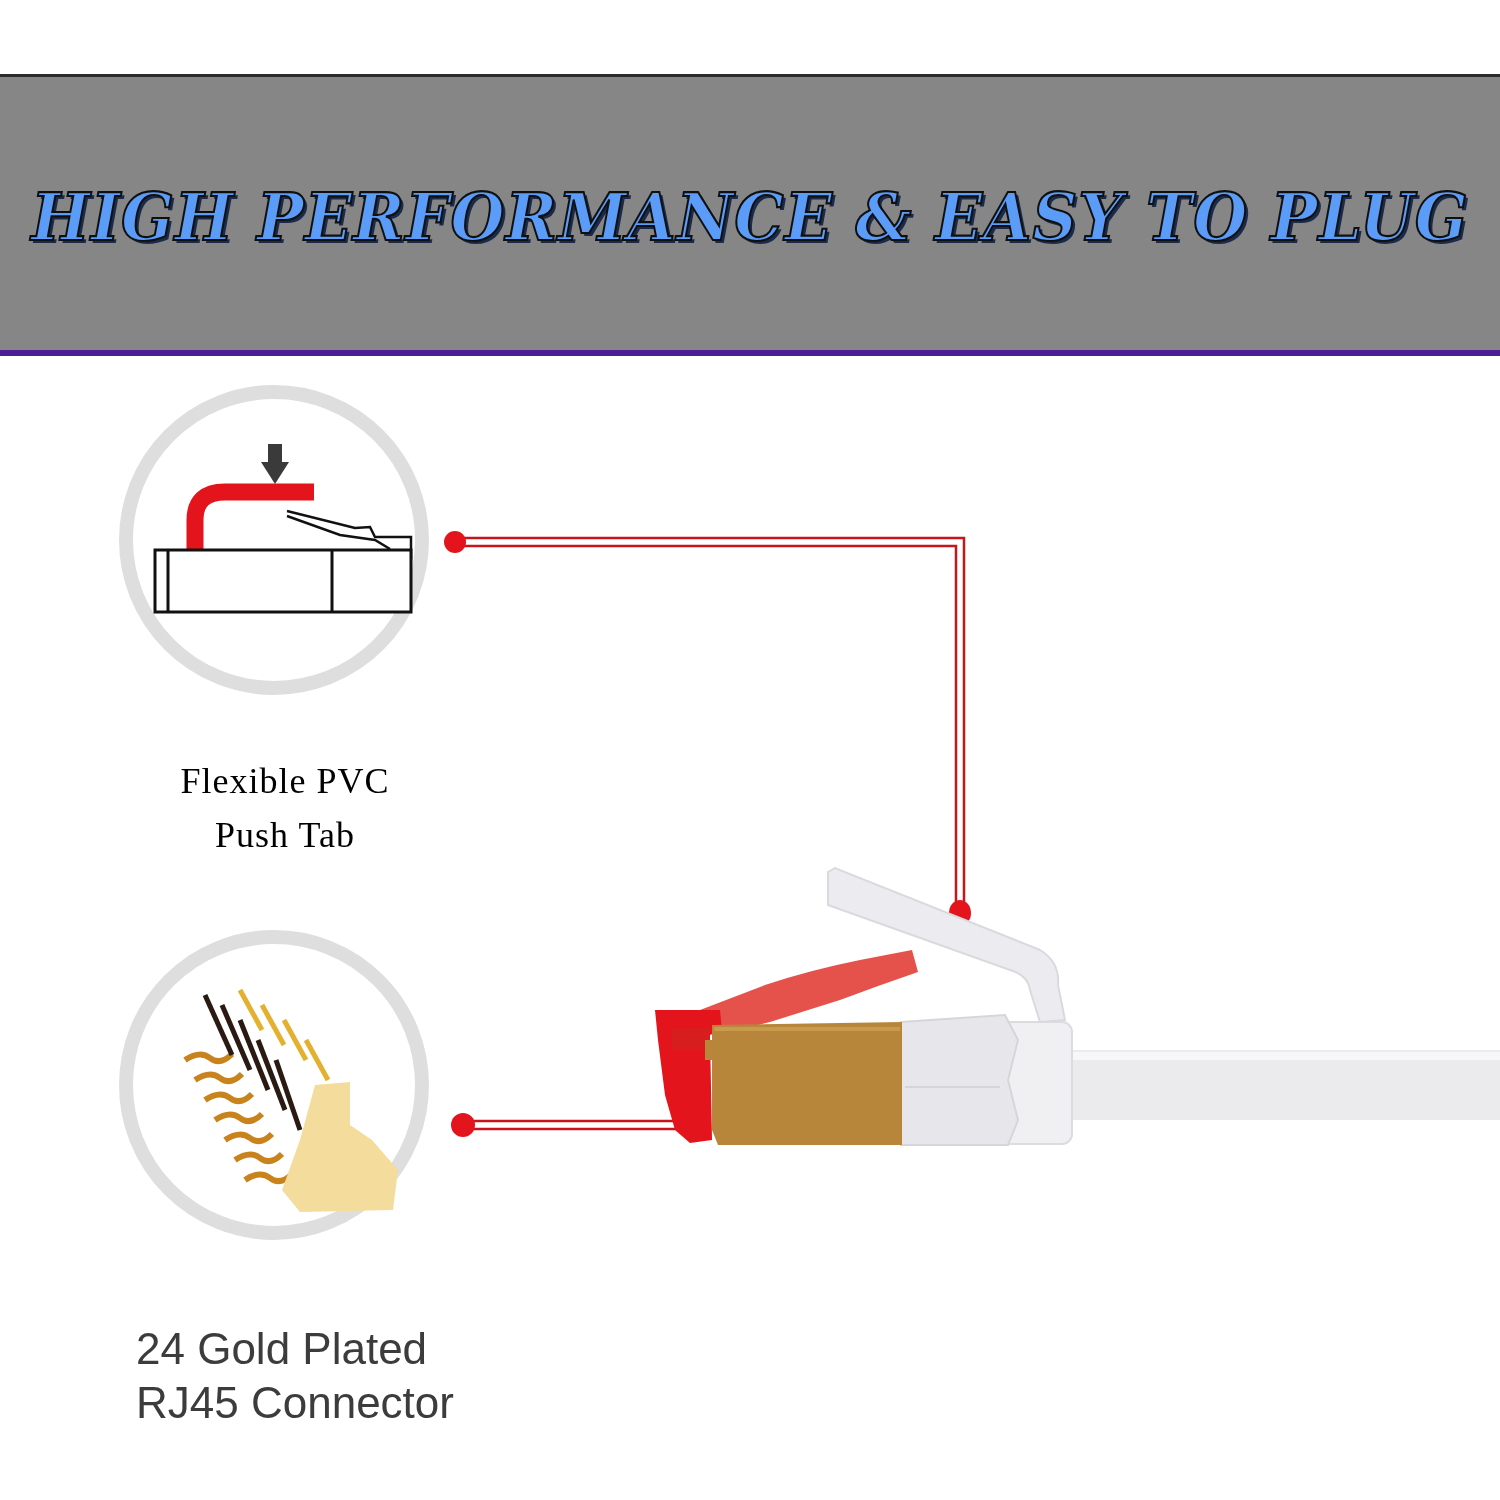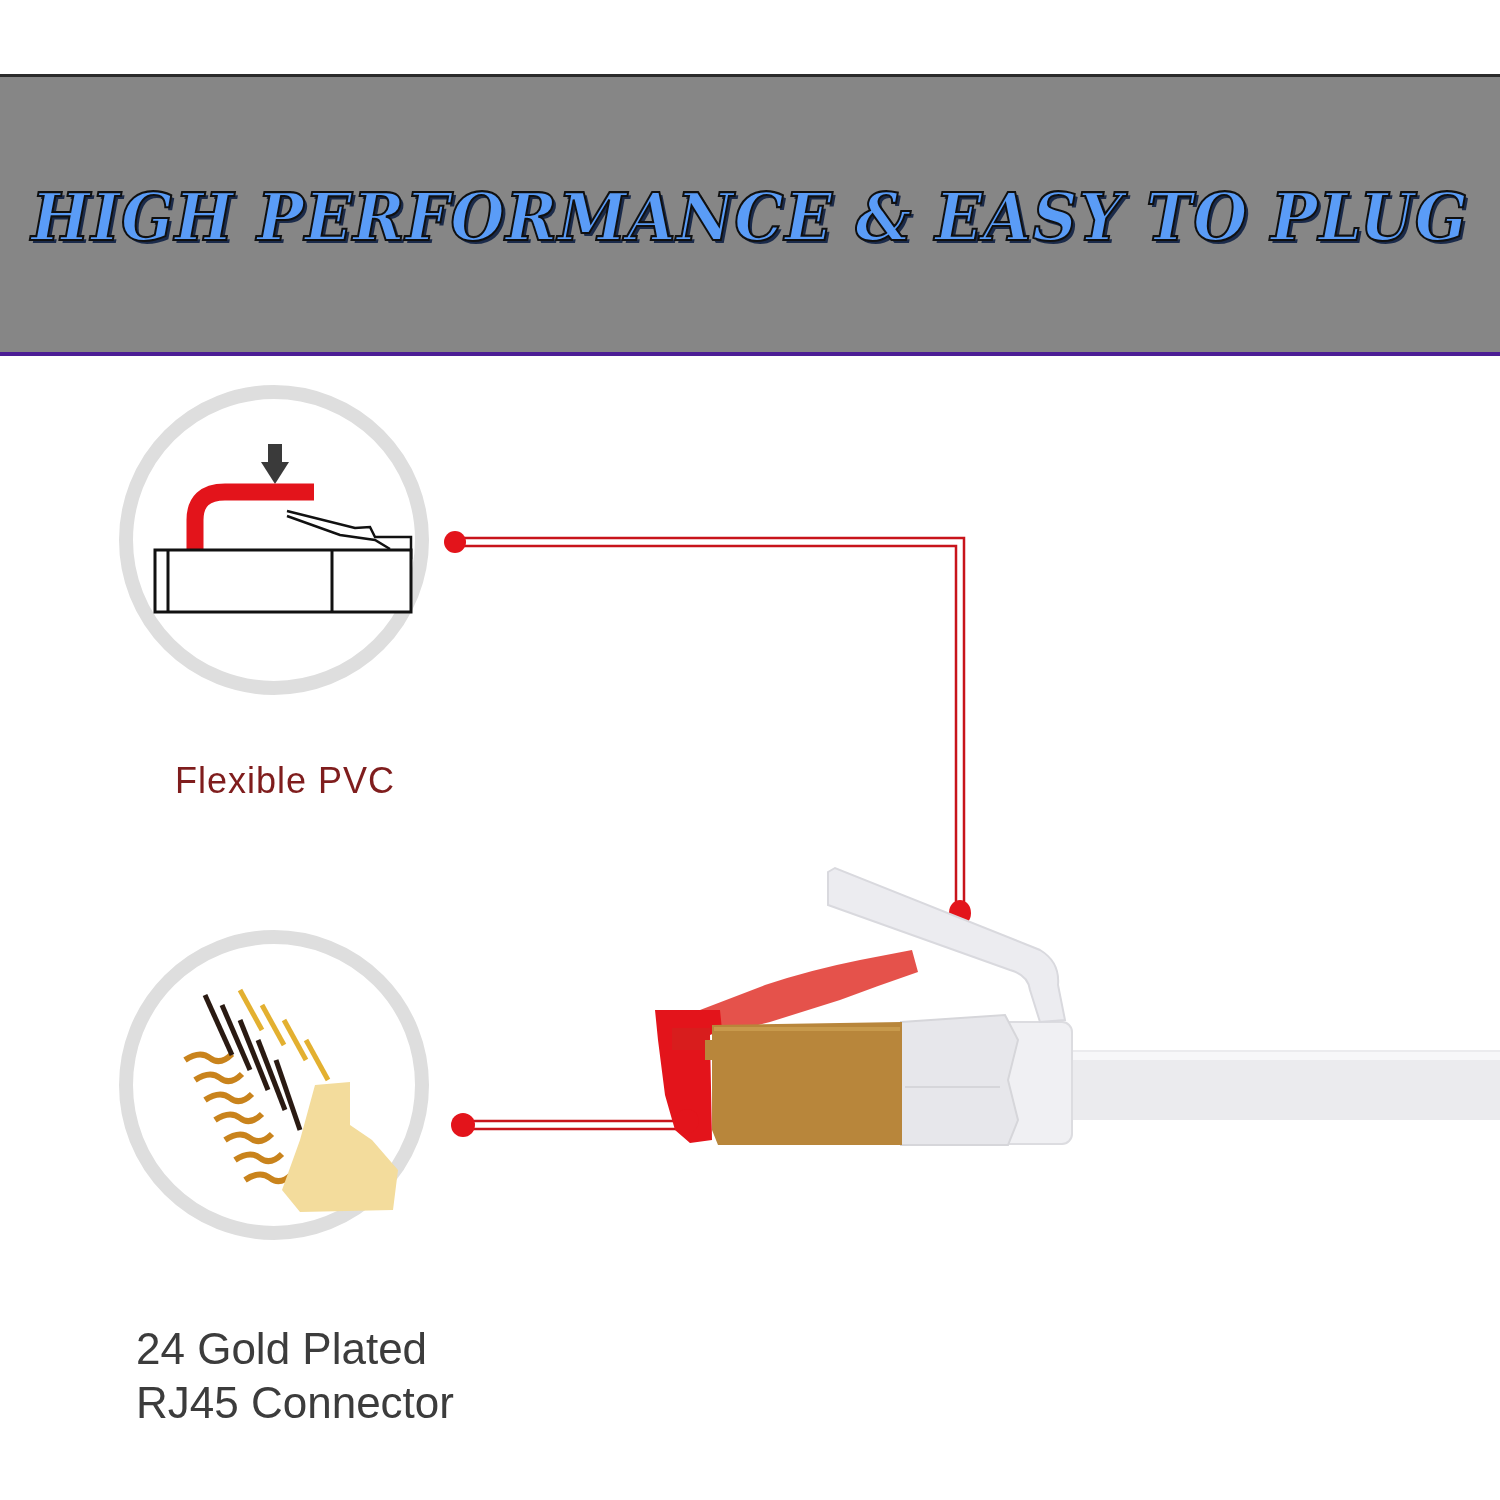--- a/index.html
+++ b/index.html
@@ -1,36 +1,36 @@
 <!DOCTYPE html>
 <html><head>
   <meta charset="utf-8">
   <style>
     html, body { margin: 0; padding: 0; background: #ffffff; }
     body { width: 1500px; height: 1500px; position: relative; overflow: hidden; font-family: "DejaVu Sans", sans-serif; }
     .banner {
       position: absolute; left: 0; top: 74px; width: 1500px; height: 282px;
-      background: #868686; border-top: 3px solid #2b2b2b; border-bottom: 4px solid #4c1d95;
+      background: #868686; border-top: 3px solid #2b2b2b; border-bottom: 6px solid #4c1d95;
       box-sizing: border-box;
     }
     .banner-title {
       position: absolute; left: 0; right: 0; top: 104px; text-align: center;
       font-family: "DejaVu Serif", serif; font-weight: bold; font-style: italic;
       font-size: 62px; letter-spacing: 1px; color: #5a9cf7;
       -webkit-text-stroke: 2px #101010;
       text-shadow: 3px 3px 0 #1a2a4a;
       transform: scaleY(1.05);
     }
     .circle {
       position: absolute; width: 310px; height: 310px; border-radius: 50%;
       border: 14px solid #dedede; background: #fff; box-sizing: border-box;
     }
     .label-light {
-      position: absolute; font-family: Liberation Sans, sans-serif; font-size: 36px;
-      color: #7f1d1d; text-align: center; line-height: 54px; letter-spacing: 1px;
+      position: absolute; font-family: Liberation Serif, serif; font-size: 36px;
+      color: #000000; text-align: center; line-height: 54px; letter-spacing: 1px;
     }
     .label-bold {
       position: absolute; font-family: "Liberation Sans", sans-serif; font-weight: normal;
       font-size: 44px; color: #3c3c3c; line-height: 54px;
     }
     svg { position: absolute; left: 0; top: 0; }
   </style>
 </head>
 <body>
 
@@ -49,20 +49,21 @@
   <polyline points="287,511 355,528 370,527 375,537 411,537 411,558 408,558" stroke="#111" stroke-width="2.5" fill="#fff"></polyline>
   <polyline points="287,516 340,535 375,540 390,549" stroke="#111" stroke-width="2.5" fill="none"></polyline>
 
   <rect x="155" y="550" width="256" height="62" fill="#fff" stroke="#111" stroke-width="3"></rect>
   <line x1="168" y1="550" x2="168" y2="612" stroke="#111" stroke-width="3"></line>
   <line x1="332" y1="550" x2="332" y2="612" stroke="#111" stroke-width="3"></line>
 </svg>
 
 <div class="label-light" style="left:130px; top:754px; width:310px;">
   <div>Flexible PVC</div>
+  <div>Push Tab</div>
 </div>
 
 <div class="circle" style="left:119px; top:930px;"></div>
 <svg width="1500" height="1500">
   <g>
 
     <g stroke="#c9831c" stroke-width="6" fill="none">
       <path d="M185,1060 q15,-10 25,-2 q10,8 22,-4"></path>
       <path d="M195,1080 q15,-10 25,-2 q10,8 22,-4"></path>
       <path d="M205,1100 q15,-10 25,-2 q10,8 22,-4"></path>

